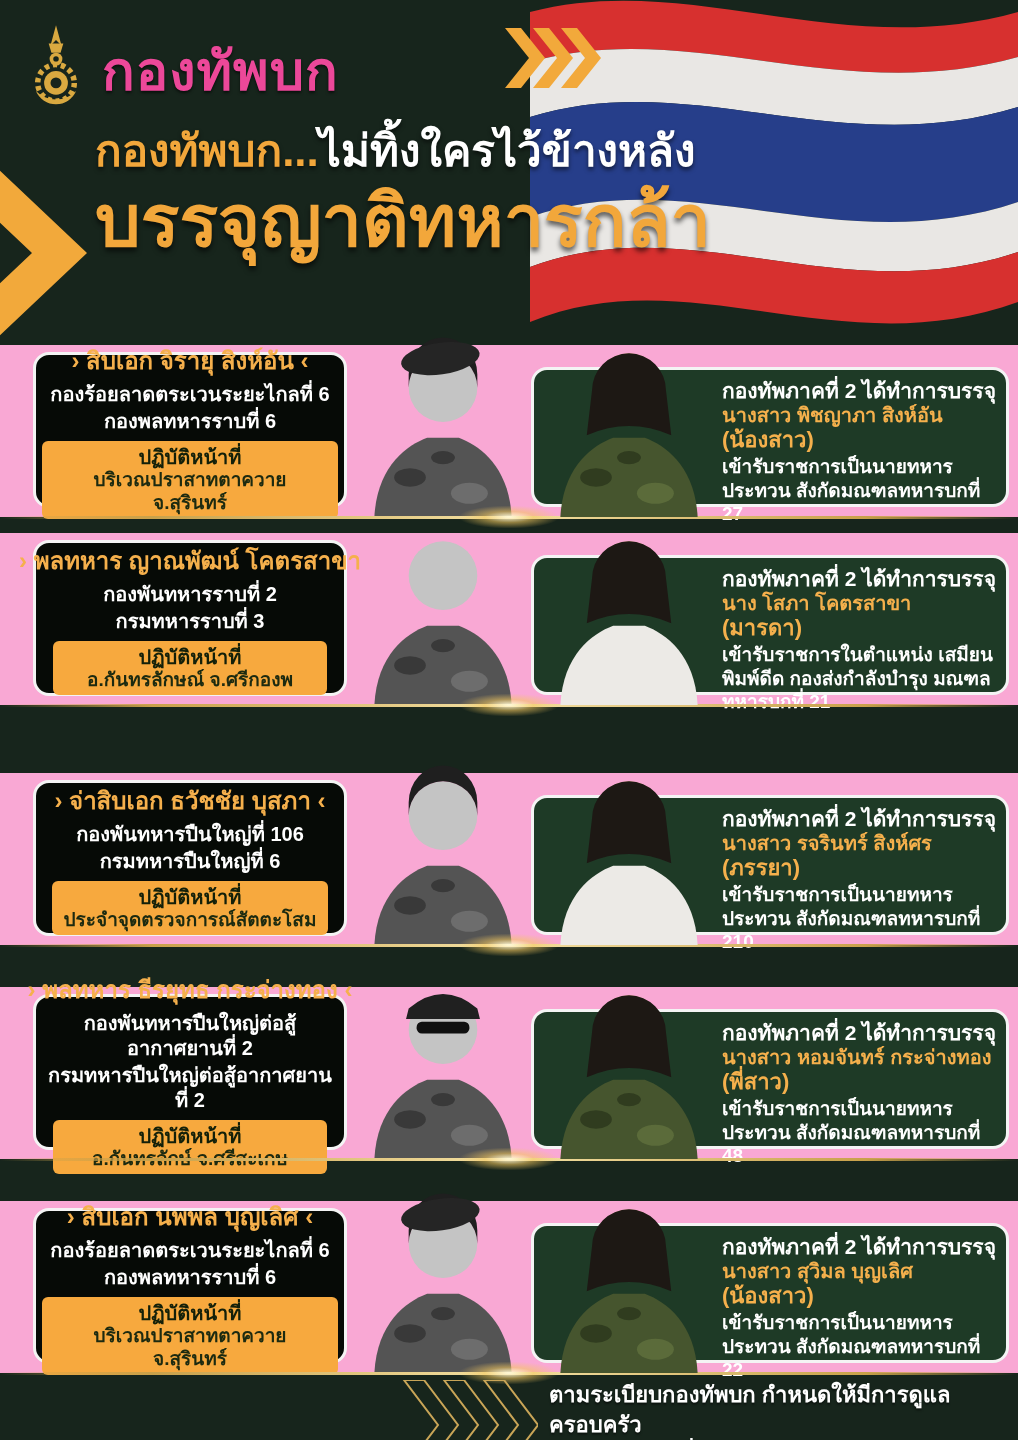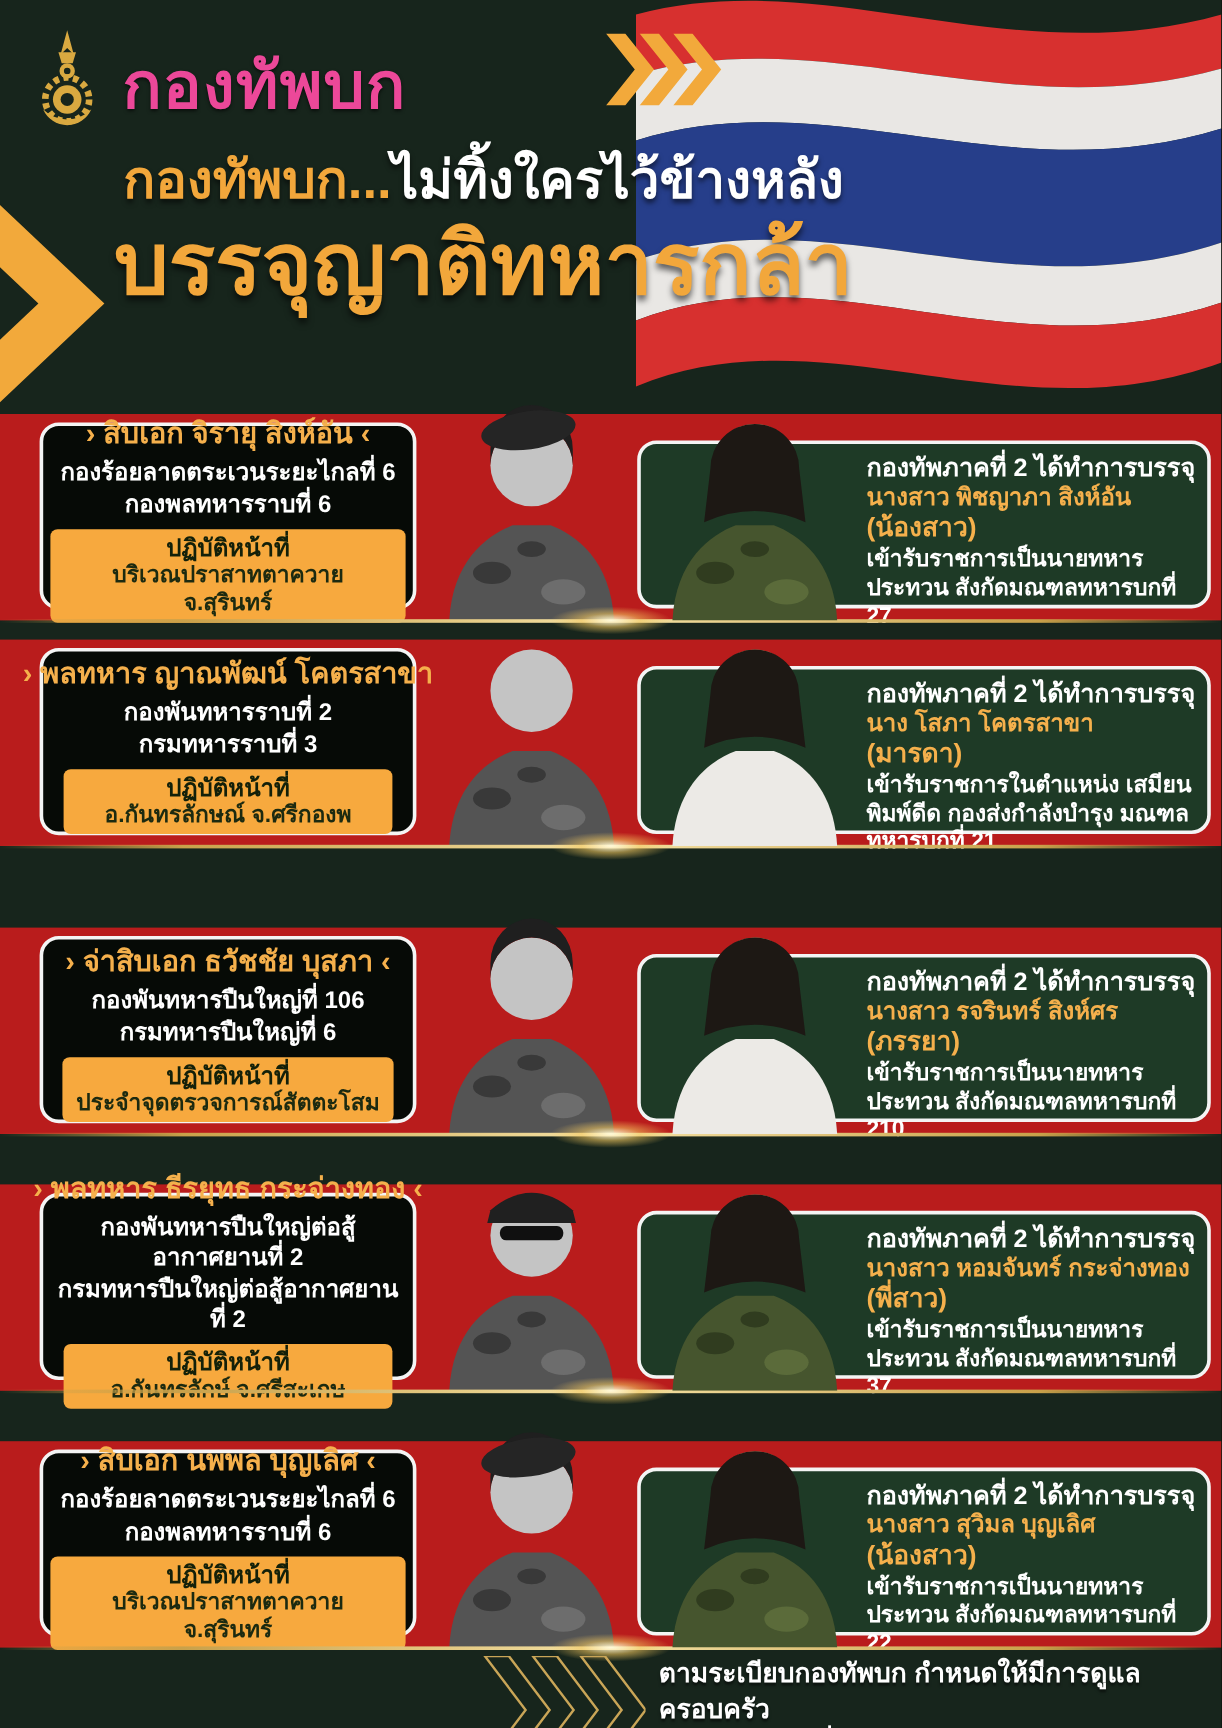--- a/index.html
+++ b/index.html
@@ -9,27 +9,27 @@
     font-family:"Liberation Sans","DejaVu Sans",sans-serif;
     color:#fff;
   }
   
   .flag{position:absolute;top:0;right:0;width:528px;height:330px;z-index:1;}
   .brand{position:absolute;top:25px;left:24px;display:flex;align-items:center;gap:14px;z-index:3;}
   .emblem{width:64px;height:92px;}
   .brand-name{font-size:54px;font-weight:bold;color:#ec4899;letter-spacing:1px;text-shadow:0 2px 3px rgba(0,0,0,.6);}
   .top-chevrons{position:absolute;top:28px;left:505px;width:100px;height:60px;z-index:3;}
   .edge-chevron{position:absolute;top:168px;left:-58px;width:150px;height:170px;z-index:2;}
-  .headline{position:absolute;top:126px;left:95px;z-index:3;line-height:1.12;text-align:center;}
+  .headline{position:absolute;top:126px;left:95px;z-index:3;line-height:1.12;}
   .hl1{font-size:44px;font-weight:bold;text-shadow:0 3px 4px rgba(0,0,0,.55);}
   .hl1 .accent{color:#f2a73b;}
   .hl2{font-size:72px;font-weight:bold;color:#f2a73b;margin-top:6px;text-shadow:0 4px 5px rgba(0,0,0,.6);}
   .hl3{font-size:40px;font-weight:bold;color:#fff;margin-top:6px;text-shadow:0 3px 4px rgba(0,0,0,.55);}
   
-  .row{position:absolute;left:0;width:1018px;height:172px;background:#b91c1c;z-index:3;}
+  .row{position:absolute;left:0;width:1018px;height:172px;background:#f9a8d4;z-index:3;}
   .r1{top:345px}.r2{top:533px}.r3{top:773px}.r4{top:987px}.r5{top:1201px}
   .glow-line{position:absolute;left:0;bottom:-2px;width:100%;height:3px;
     background:linear-gradient(90deg,rgba(201,161,74,0) 0%,#c9a14a 15%,#f4e2a5 50%,#c9a14a 85%,rgba(201,161,74,0) 100%);}
   .flare{position:absolute;bottom:-16px;left:50%;width:140px;height:32px;margin-left:-70px;
     background:radial-gradient(closest-side,rgba(255,250,220,.95),rgba(244,200,94,.55) 35%,rgba(244,200,94,0) 72%);}
   .card-left{position:absolute;left:33px;top:7px;width:314px;height:156px;
     background:#060a06;border:3px solid #f4f4f4;border-radius:16px;
     display:flex;flex-direction:column;align-items:center;justify-content:center;gap:2px;padding:4px 6px;box-sizing:border-box;text-align:center;}
   .name-gold{color:#f5b04c;font-size:24px;font-weight:bold;white-space:nowrap;}
   .unit-line{color:#fff;font-size:20px;font-weight:bold;line-height:1.25;}
@@ -288,21 +288,21 @@
           <ellipse class="av-beret" cx="58" cy="30" rx="30" ry="12" transform="rotate(-8 58 30)"></ellipse>
           <path class="av-cap" d="M34 36 Q60 14 86 36 L88 44 L32 44 Z"></path>
           <rect class="av-shades" x="40" y="46" width="40" height="9" rx="4"></rect>
         </svg>
     </div>
     <div class="panel-right">
       <div class="panel-text">
         <div class="region-line">กองทัพภาคที่ 2 ได้ทำการบรรจุ</div>
         <div class="rel-name">นางสาว หอมจันทร์ กระจ่างทอง</div>
         <div class="rel-relation">(พี่สาว)</div>
-        <div class="assignment">เข้ารับราชการเป็นนายทหารประทวน สังกัดมณฑลทหารบกที่ 37</div>
+        <div class="assignment">เข้ารับราชการเป็นนายทหารประทวน สังกัดมณฑลทหารบกที่ 48</div>
       </div>
     </div>
     <div class="photo photo-relative av--woman">
       <svg viewBox="0 0 120 150">
           <path class="av-body" d="M8 150 C10 112 32 96 48 90 L72 90 C88 96 110 112 112 150 Z"></path>
           <ellipse class="av-camo" cx="35" cy="120" rx="12" ry="7"></ellipse>
           <ellipse class="av-camo2" cx="80" cy="132" rx="14" ry="8"></ellipse>
           <ellipse class="av-camo" cx="60" cy="105" rx="9" ry="5"></ellipse>
           <circle class="av-head" cx="60" cy="52" r="26"></circle>
           <path class="av-hair" d="M34 52 A26 26 0 0 1 86 52 L86 42 A26 28 0 0 0 34 42 Z"></path>

